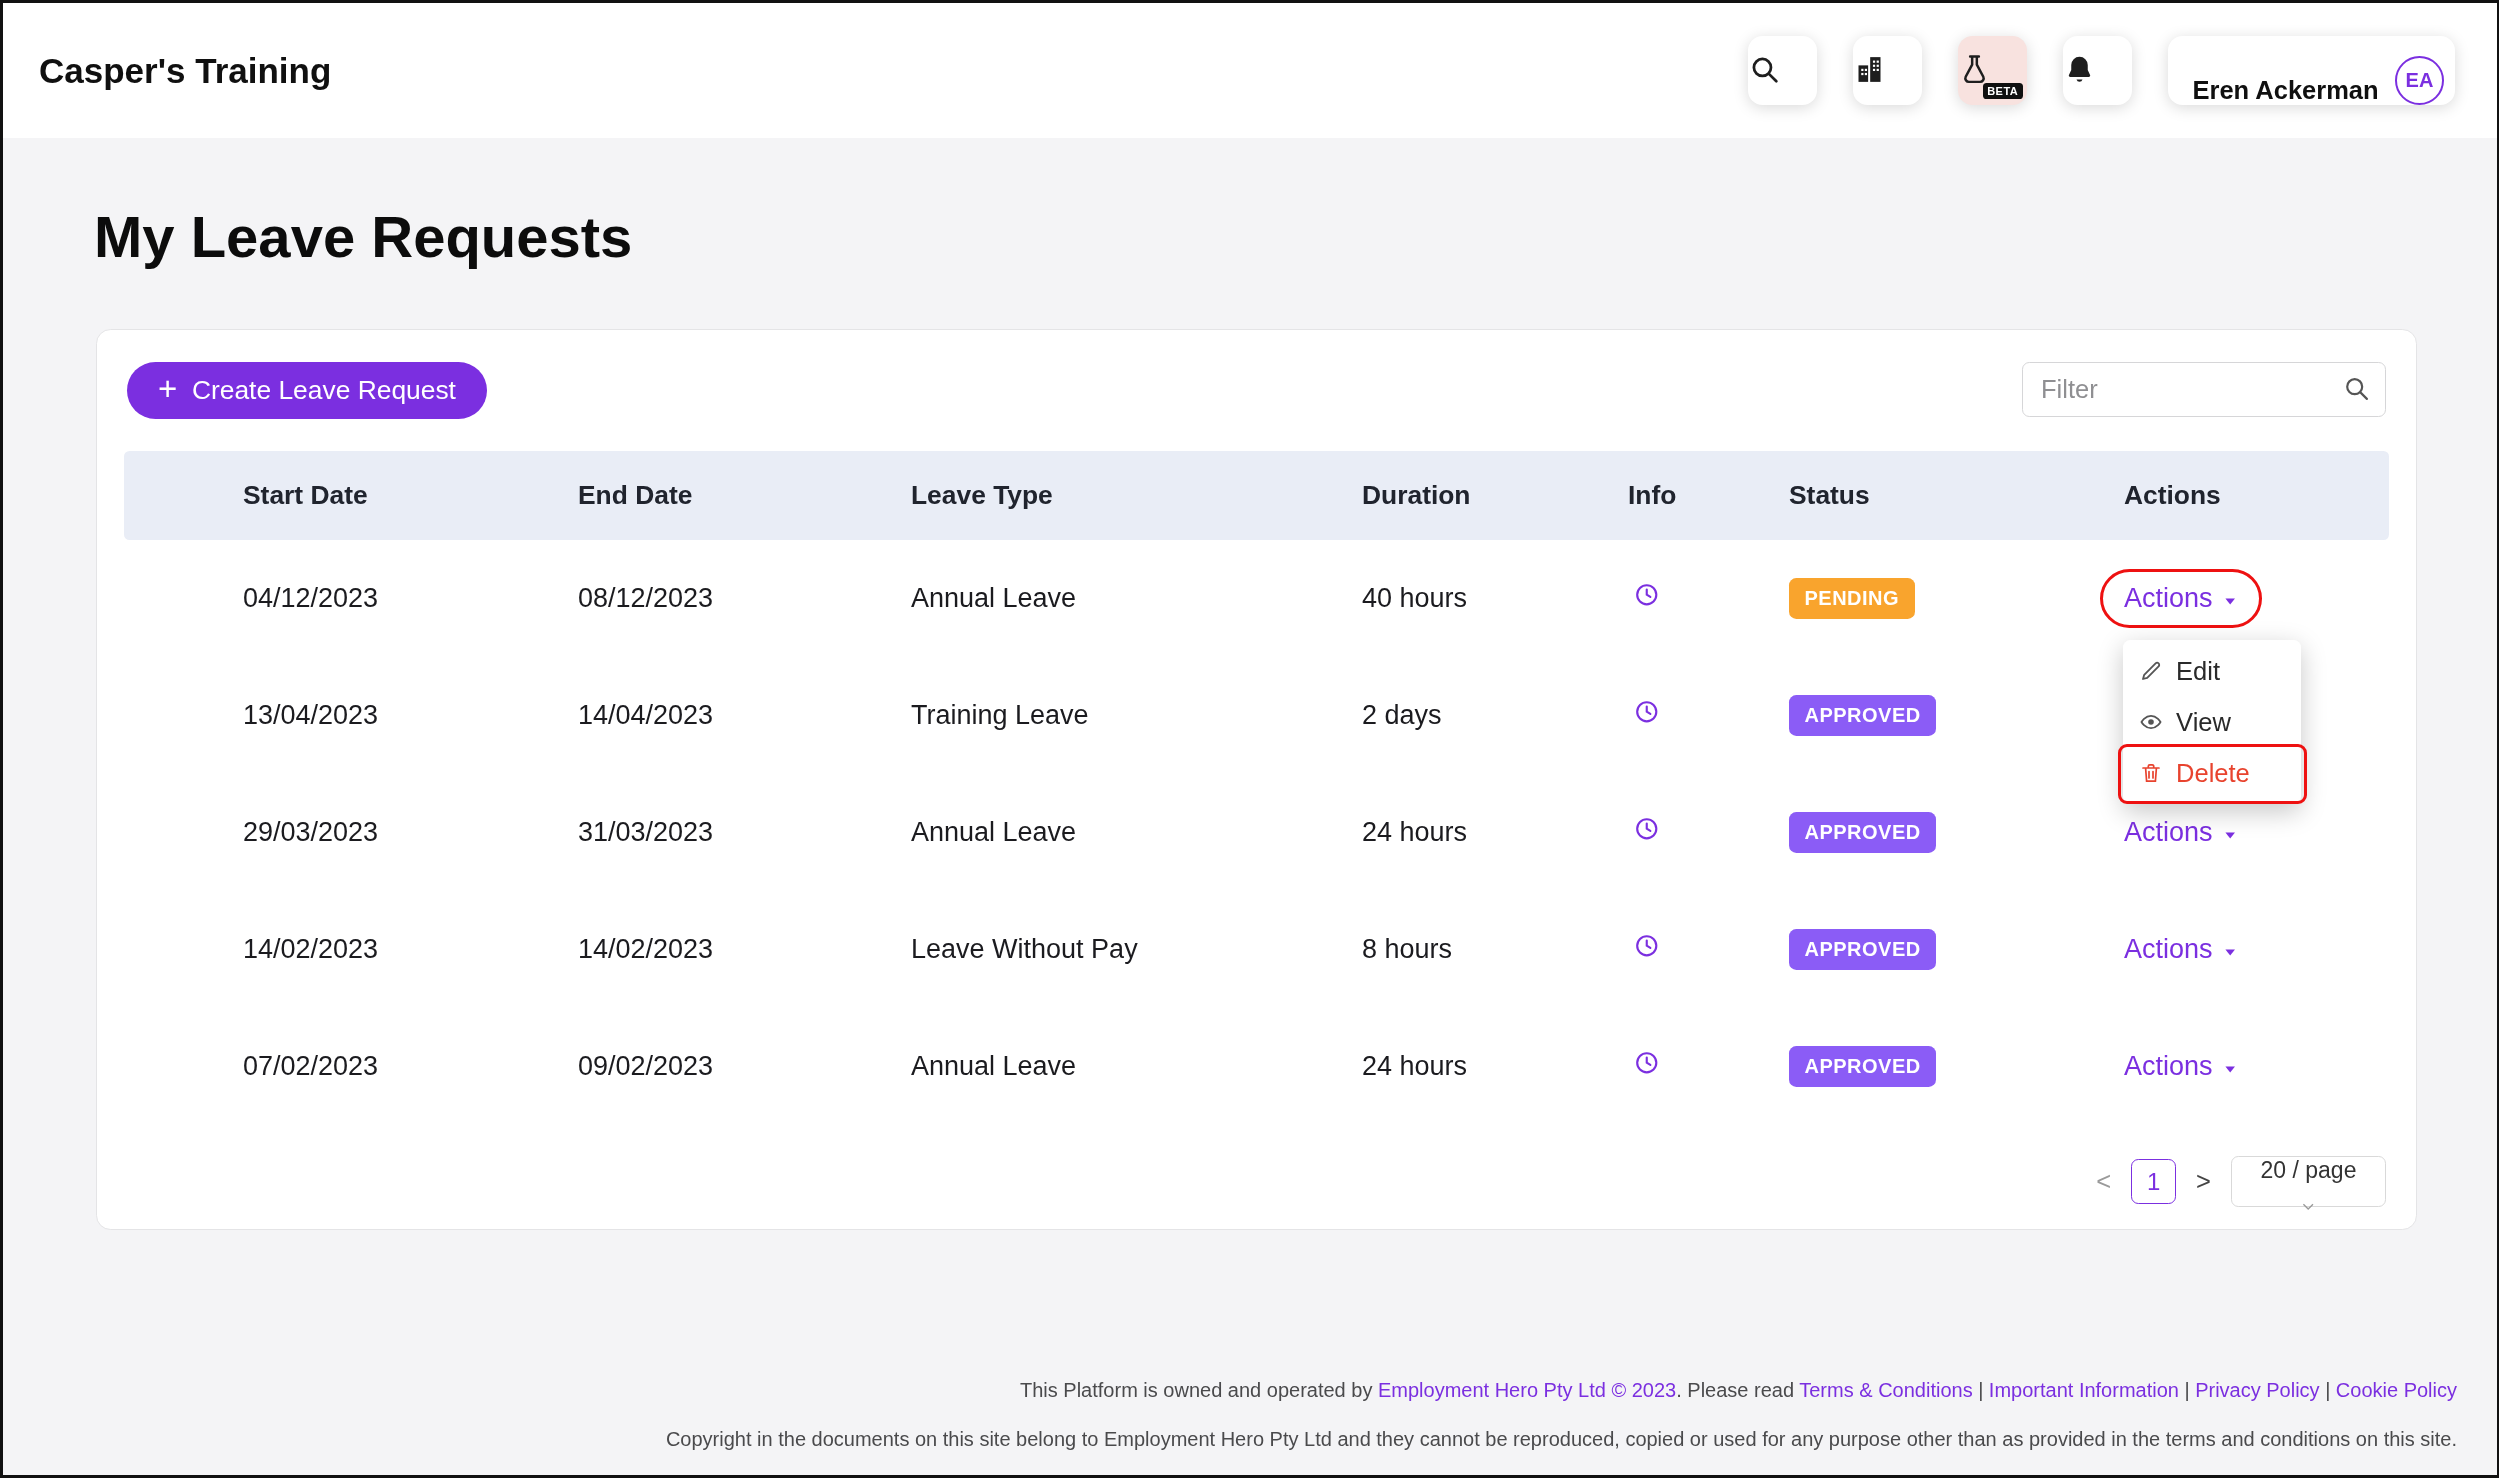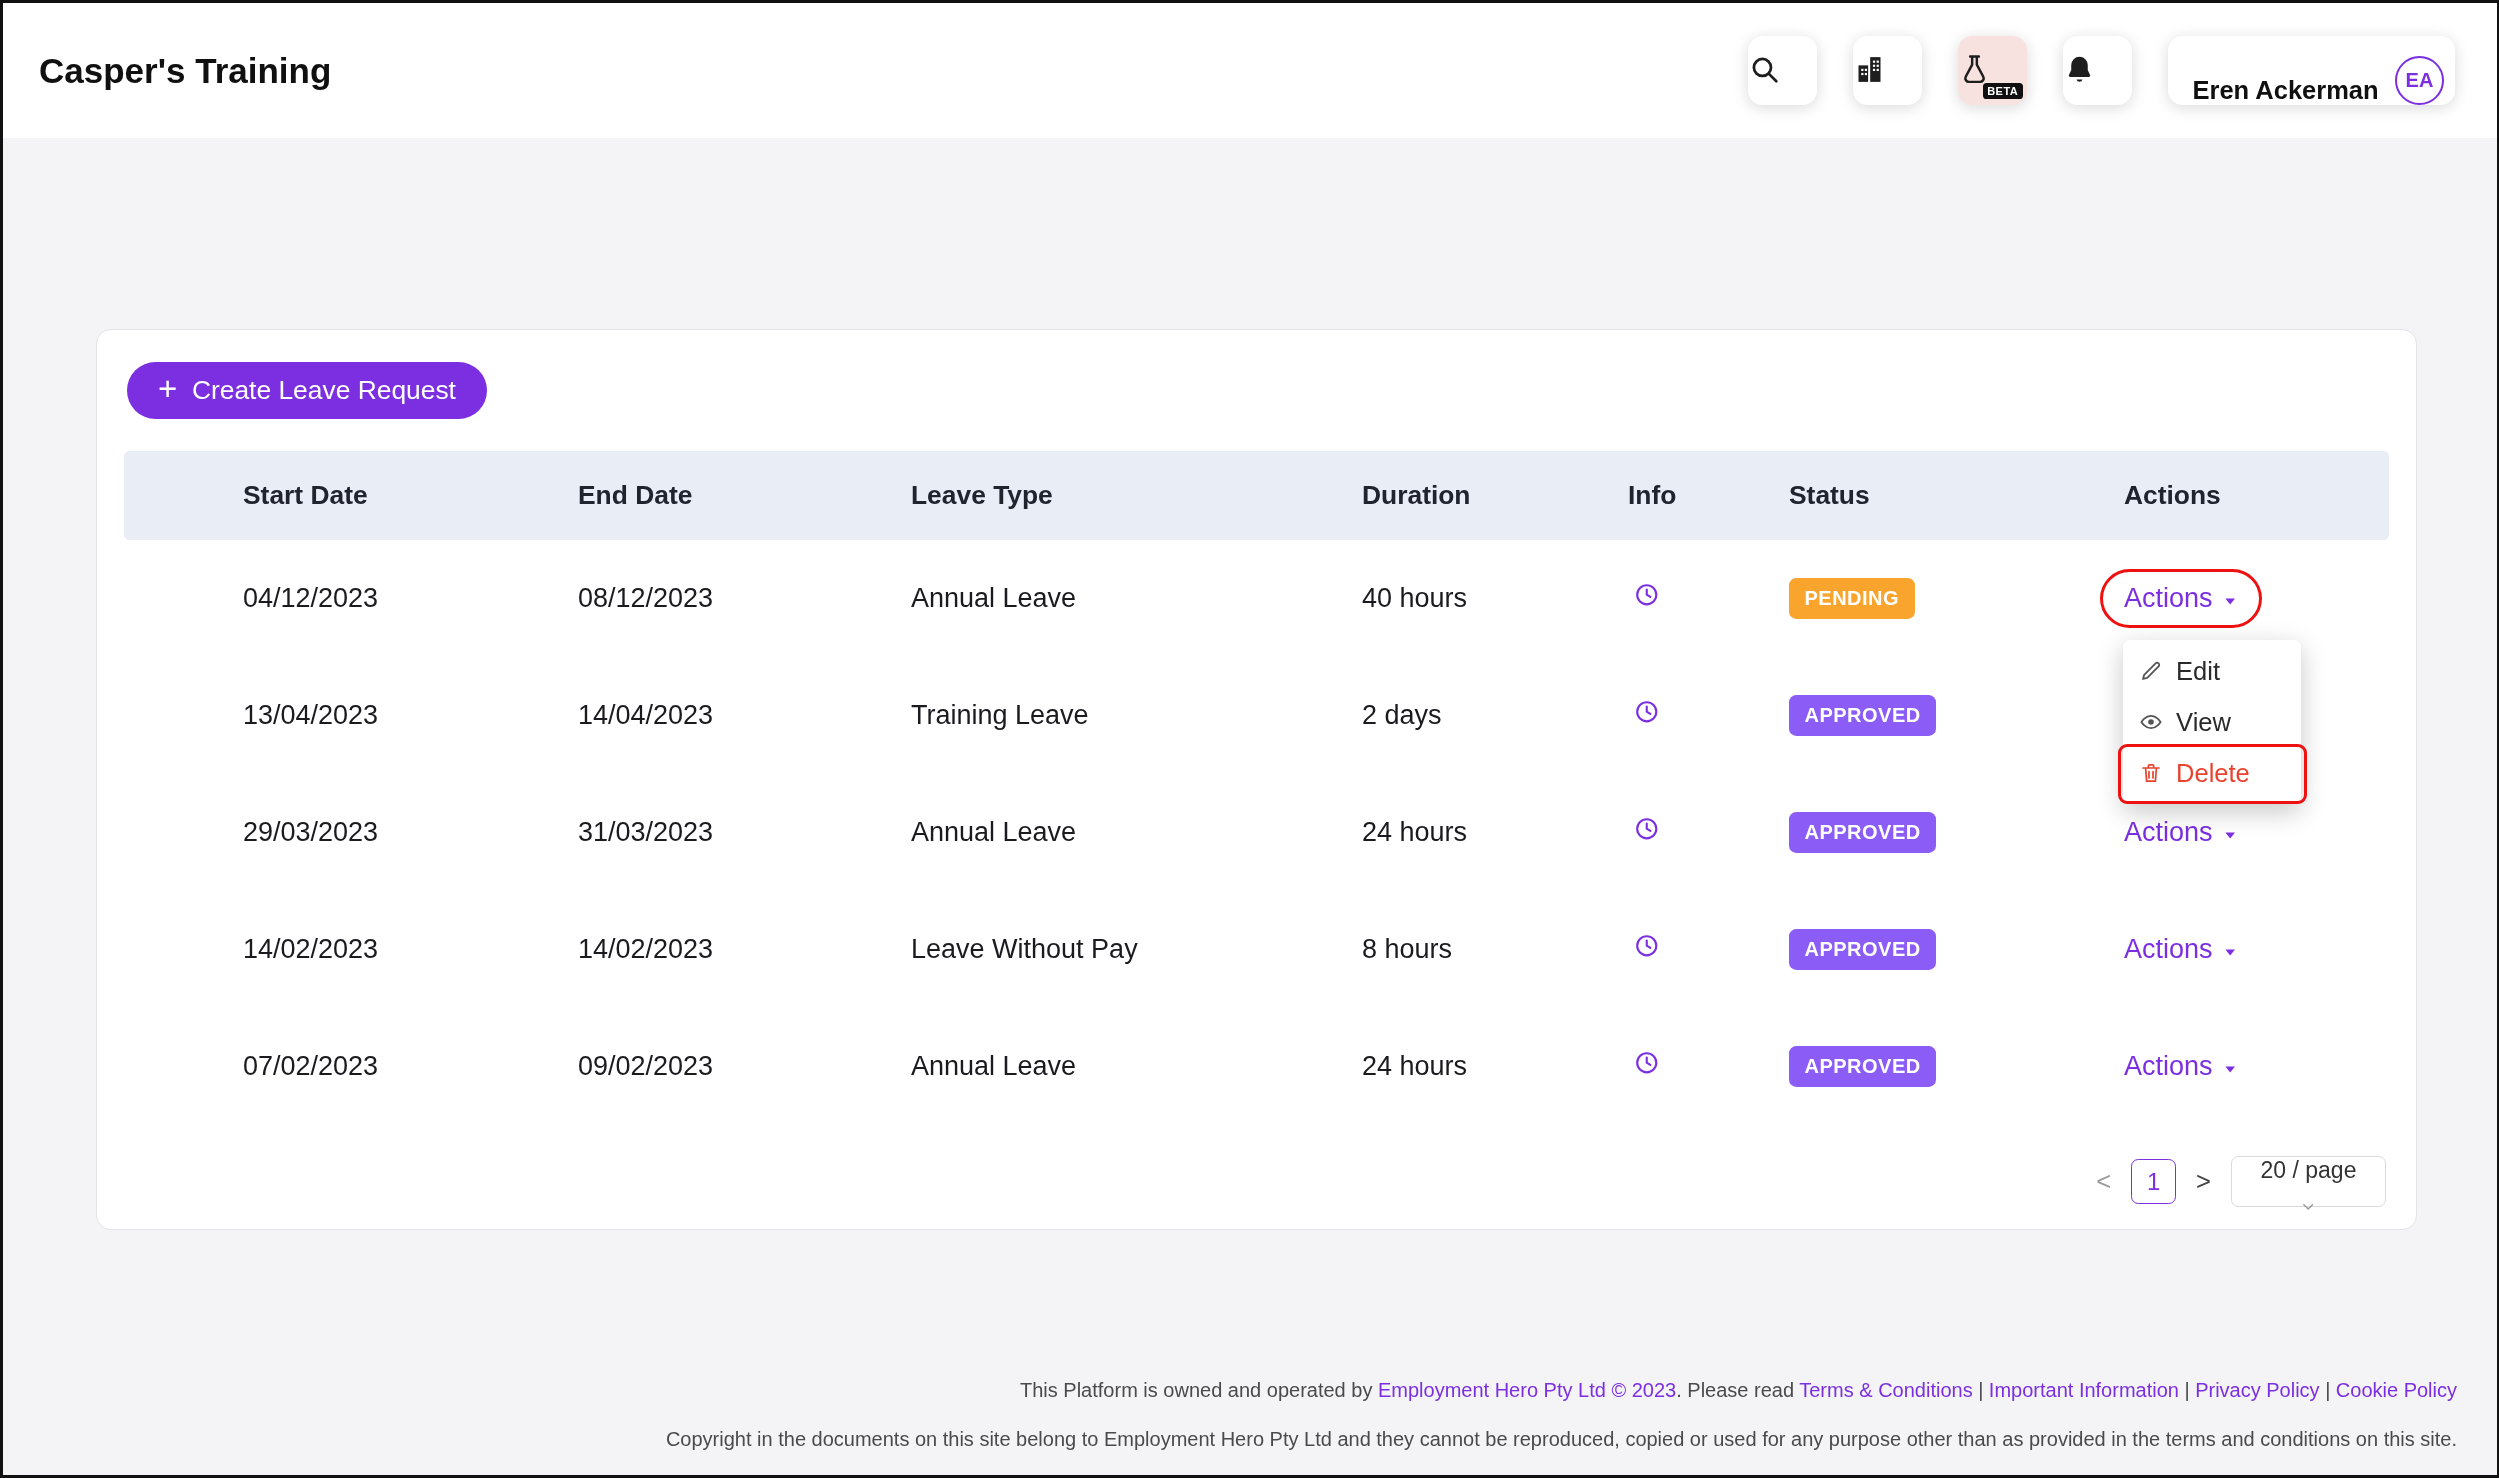--- a/index.html
+++ b/index.html
@@ -139,28 +139,38 @@
             </svg>
         </span>
       </div>
       <div class="user-chip">
         <span class="user-name">Eren Ackerman</span>
         <span class="avatar">EA</span>
       </div>
     </div>
   </div>
 
+  <div class="page-title">My Leave Requests</div>
 
   <div class="card">
 
     <button class="create-btn">
       <span class="plus-glyph">+</span>
       <span>Create Leave Request</span>
     </button>
 
+    <div class="filter-wrap">
+      <input class="filter-input" type="text" placeholder="Filter" style="">
+      <span class="filter-search-icon">
+        <svg width="29" height="29" viewBox="0 0 24 24">
+            <circle cx="10.5" cy="10.5" r="6.2" fill="none" stroke="currentColor" stroke-width="1.8"></circle>
+            <line x1="15.2" y1="15.2" x2="20.6" y2="20.6" stroke="currentColor" stroke-width="1.8" stroke-linecap="round"></line>
+          </svg>
+      </span>
+    </div>
 
     <div class="table">
       <div class="thead">
         <div class="th">Start Date</div>
         <div class="th">End Date</div>
         <div class="th">Leave Type</div>
         <div class="th">Duration</div>
         <div class="th">Info</div>
         <div class="th">Status</div>
         <div class="th">Actions</div>

